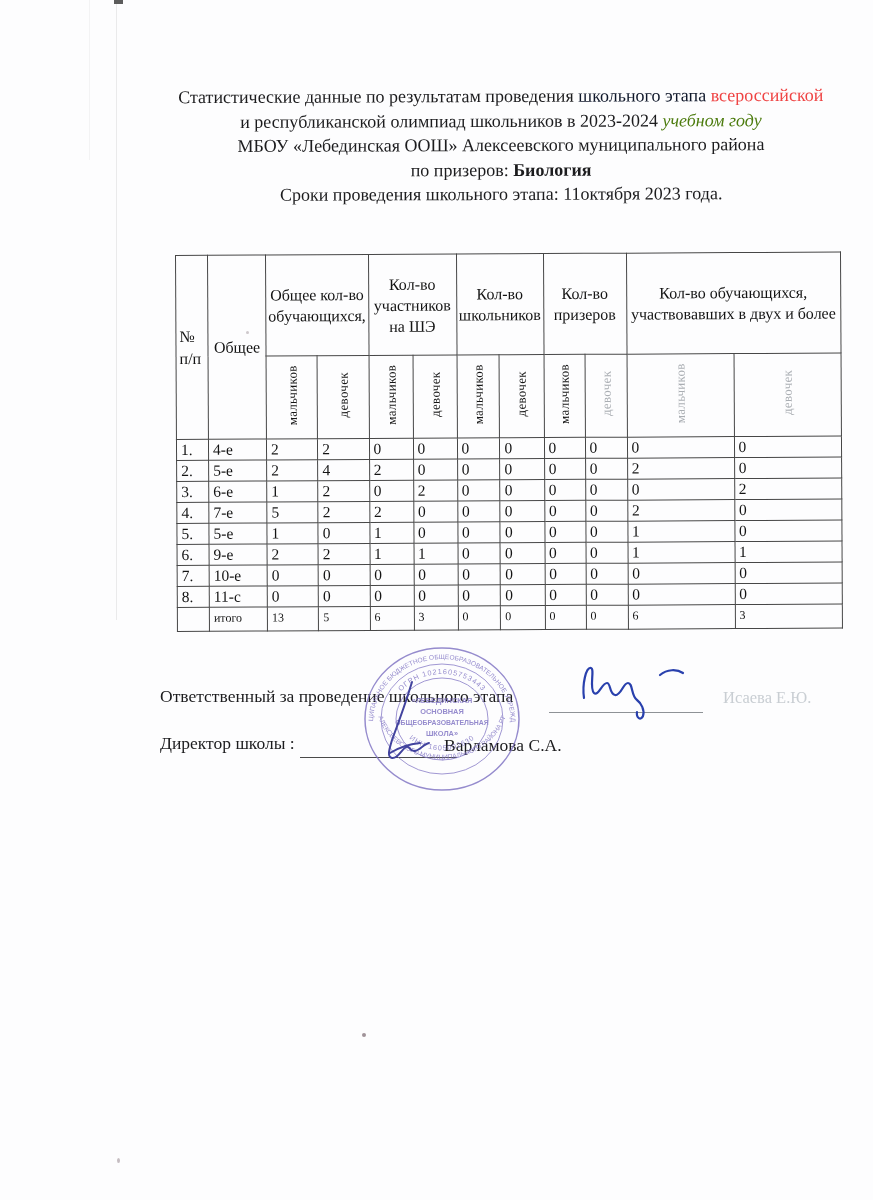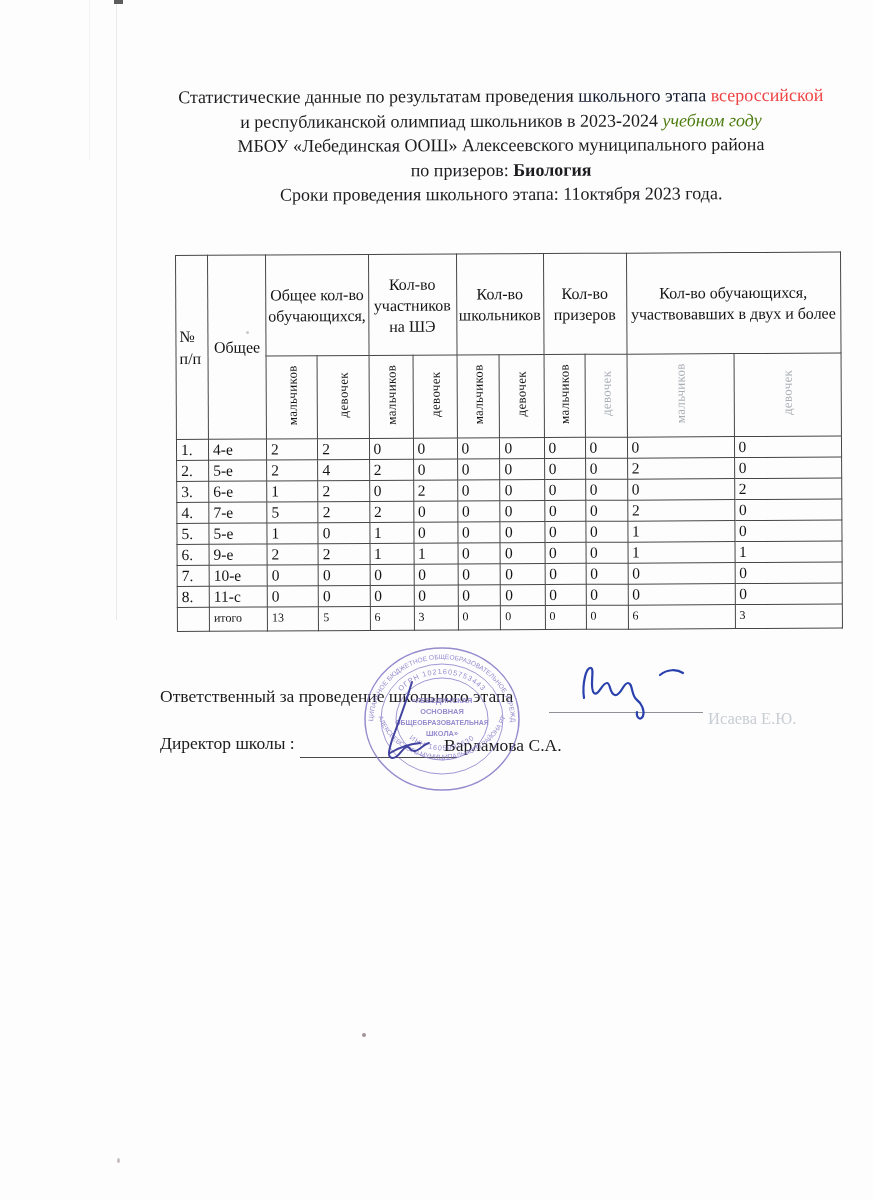--- a/index.html
+++ b/index.html
@@ -254,21 +254,21 @@
           <td>0</td>
           <td>0</td>
           <td>6</td>
           <td>3</td>
         </tr>
       </tbody>
   </table>
 
   <div class="sig-label" style="left:160px;top:686px;">Ответственный за проведение школьного этапа</div>
   <div class="sig-line" style="left:549px;top:712px;width:154px;"></div>
-  <div class="sig-name faded-name" style="left:708px;top:688px;margin-top:21px;">Исаева Е.Ю.</div>
+  <div class="sig-name faded-name" style="left:723px;top:688px;">Исаева Е.Ю.</div>
 
   <div class="sig-label" style="left:160px;top:733px;">Директор школы :</div>
   <div class="sig-line dark" style="left:300px;top:757px;width:157px;"></div>
   <div class="sig-name" style="left:444px;top:735px;font-size:17.5px;text-align:right;">Варламова С.А.</div>
 
   <svg class="stamp" width="180" height="160" viewBox="0 0 180 160">
     <g fill="none" stroke="#7f73c3">
       <ellipse cx="90" cy="74" rx="77" ry="71" stroke-width="1.5"></ellipse>
       <ellipse cx="90" cy="74" rx="61" ry="55" stroke-width="0.9"></ellipse>
       <ellipse cx="90" cy="74" rx="46" ry="41" stroke-width="0.9"></ellipse>

